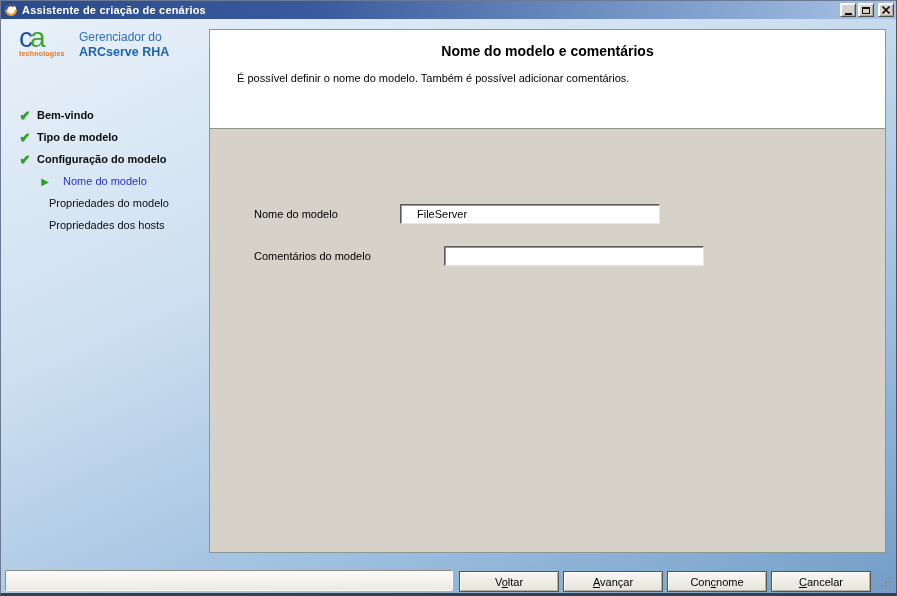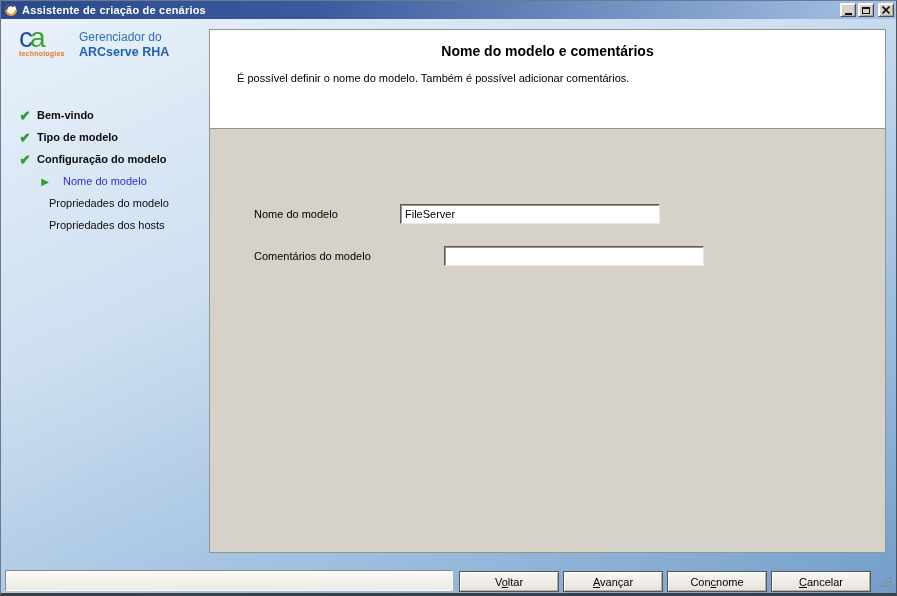--- a/index.html
+++ b/index.html
@@ -57,21 +57,21 @@
   }
   .header{height:99px;background:#fff;border-bottom:1px solid #8d978f;padding-top:13px;}
   .header-title{text-align:center;font-weight:bold;font-size:14px;color:#000;}
   .header-desc{margin-top:13px;padding:0 27px;font-size:11px;color:#000;}
   .form-row{position:absolute;left:44px;display:flex;align-items:center;}
   .form-row.r1{top:174px;}
   .form-row.r2{top:216px;gap:44px;}
   .field-label{width:146px;font-size:11px;color:#000;flex:0 0 auto;}
   .tb{
     width:260px;height:20px;font-size:11px;font-family:"Liberation Sans",sans-serif;
-    padding:1px 4px;background:#fff;color:#000;
+    padding:1px 16px;background:#fff;color:#000;
     border:1px solid;border-color:#5d5b55 #e9e7e1 #e9e7e1 #5d5b55;
     box-shadow:inset 1px 1px 0 #97958e;outline:none;
   }
   
   .statusbar{
     position:absolute;left:4px;top:569px;width:448px;height:21px;
     background:linear-gradient(#fcfbf9,#eceae3);
     border:1px solid;border-color:#8e8b82 #fbfaf7 #fbfaf7 #8e8b82;border-radius:2px;
   }
   .btnrow{position:absolute;left:458px;top:570px;height:21px;display:flex;gap:4px;}

